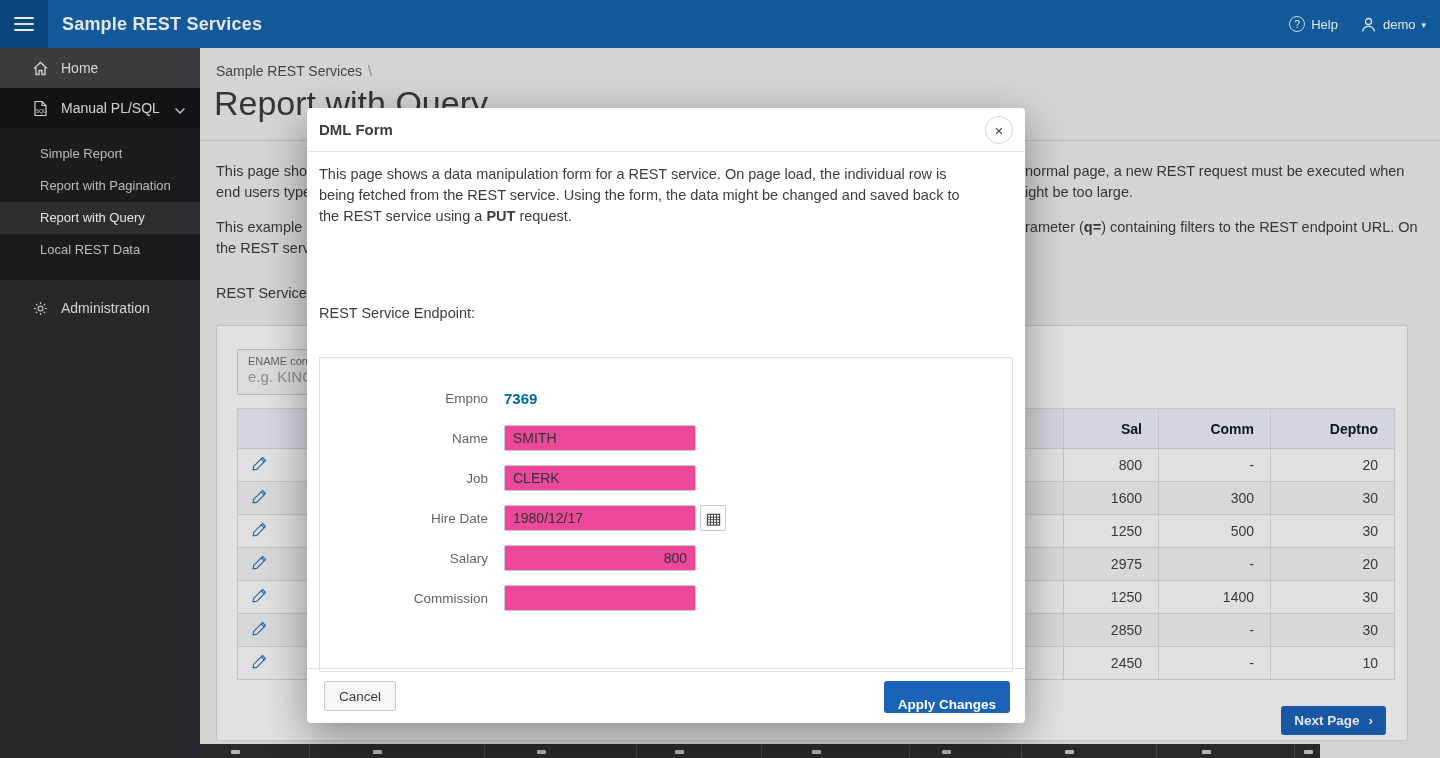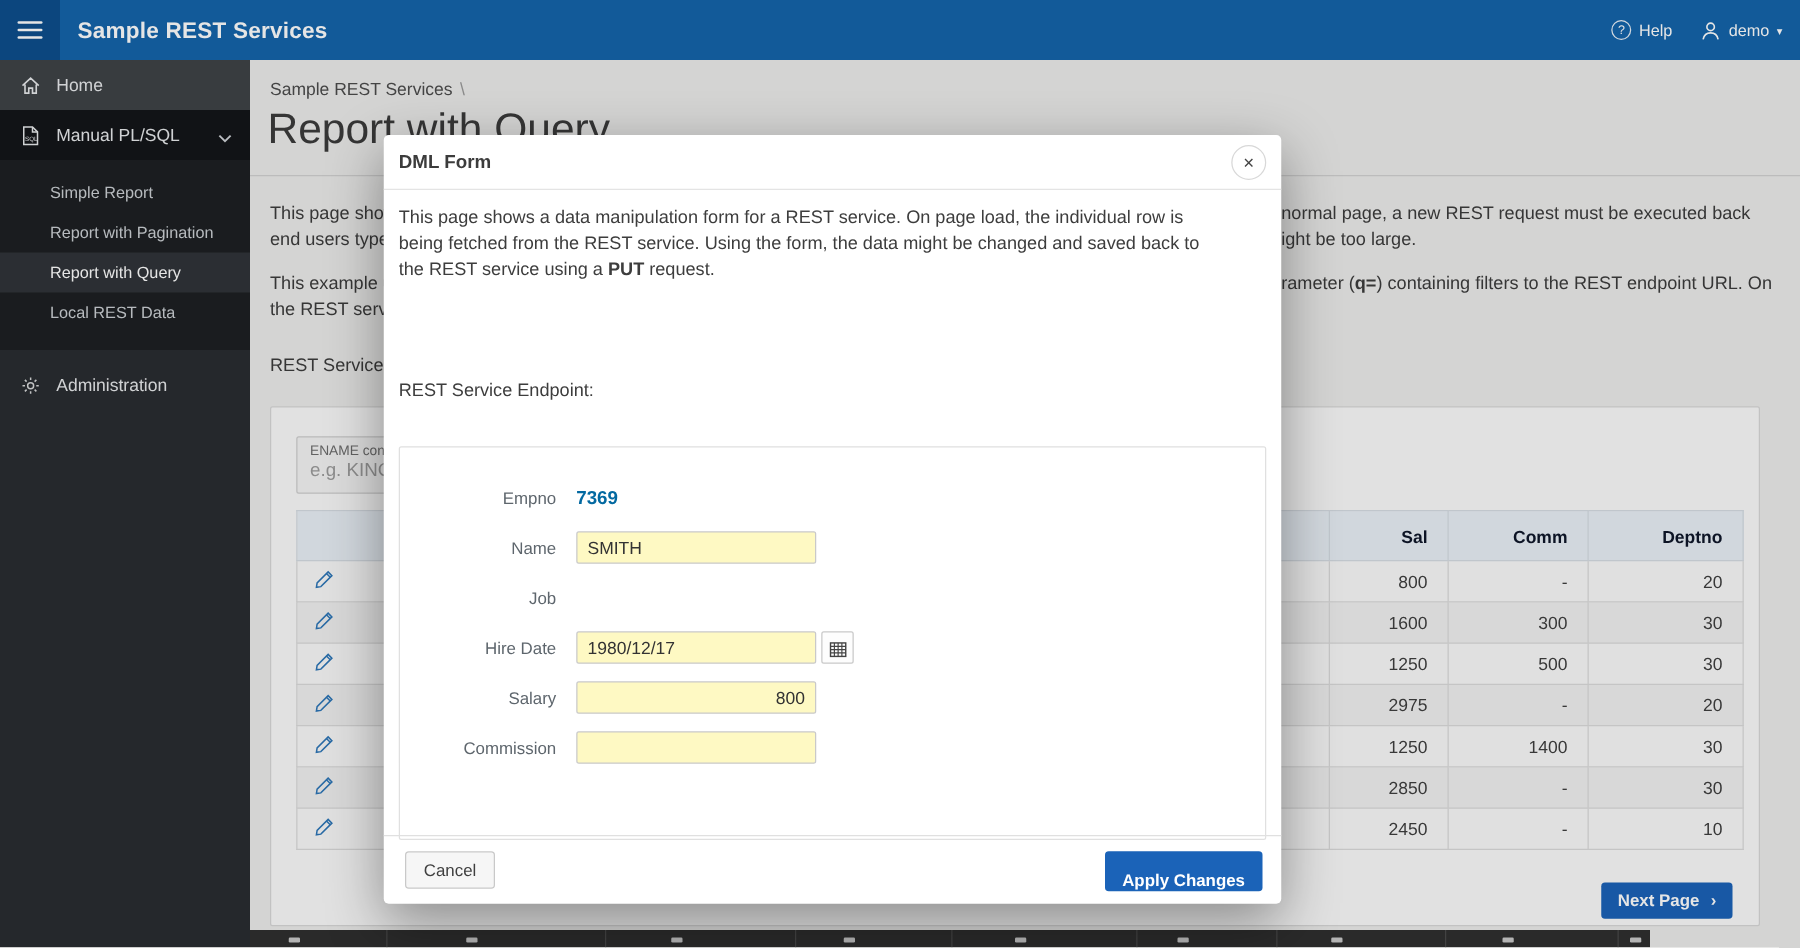--- a/index.html
+++ b/index.html
@@ -13,21 +13,21 @@
   .nav-toggle .bars { display:block; margin:0 auto; width:20px; }
   .nav-toggle .bars span { display:block; height:2px; background:#fff; margin:4px 0; border-radius:1px; }
   .app-title { position:absolute; left:62px; top:14px; color:#fff; font-size:18px; font-weight:bold; letter-spacing:.2px; }
   .header-right { position:absolute; right:14px; top:0; height:48px; display:flex; align-items:center; gap:22px; color:#fff; font-size:13px; }
   .hdr-item { display:flex; align-items:center; gap:6px; cursor:pointer; color:#fff; background:none; border:none; font-size:13px; font-family:inherit; }
   .help-circle { width:16px; height:16px; border:1px solid #e8f0f8; border-radius:50%; display:flex; align-items:center; justify-content:center; font-size:10px; }
   .caret { font-size:9px; position:relative; top:1px; }
 
   
   .sidebar { position:absolute; left:0; top:48px; width:200px; height:710px; background:#2a2d31; z-index:9; color:#e8eaec; }
-  .side-item { display:flex; align-items:center; gap:12px; padding:0 0 0 16px; cursor:pointer; }
+  .side-item { display:flex; align-items:center; gap:12px; padding:0 0 0 32px; cursor:pointer; }
   .side-home { height:40px; background:#3f4347; }
   .side-manual { height:40px; background:#141619; position:relative; }
   .side-manual .chev { position:absolute; right:14px; top:14px; }
   .submenu { background:#1d2023; padding:10px 0 14px 0; }
   .sub-item { height:32px; line-height:32px; padding-left:40px; font-size:13px; color:#ccd0d4; cursor:pointer; }
   .sub-item.selected { background:#303439; color:#fff; }
   .side-admin { height:44px; margin-top:6px; }
   .icon16 { width:17px; height:17px; flex:0 0 17px; display:inline-block; }
 
   
@@ -64,25 +64,25 @@
   
   .dim { position:absolute; inset:0; background:rgba(0,0,0,.10); z-index:40; }
   .modal { position:absolute; left:307px; top:108px; width:718px; height:615px; background:#fff; border-radius:4px; box-shadow:0 14px 44px rgba(0,0,0,.38); z-index:50; }
   .modal-titlebar { position:relative; height:44px; border-bottom:1px solid #e4e4e4; }
   .modal-title { position:absolute; left:12px; top:13px; font-size:15px; font-weight:bold; color:#3c3c3c; }
   .modal-close { position:absolute; right:12px; top:8px; width:28px; height:28px; border-radius:50%; border:1px solid #d8d8d8; background:#fff; color:#444; font-size:15px; line-height:1; cursor:pointer; }
   .modal-body { position:relative; height:516px; }
   .modal-para { position:absolute; left:12px; top:12px; width:662px; font-size:14.5px; line-height:21px; color:#3d3d3d; }
   .ep-label { position:absolute; left:12px; top:153px; font-size:14.5px; color:#3d3d3d; }
   .ep-url { position:absolute; left:12px; top:183px; font-size:14.5px; font-weight:bold; color:#333; }
-  .form-box { position:absolute; left:12px; top:205px; width:694px; height:315px; border:1px solid #e0e0e0; border-radius:2px; background:#fff; padding-top:20px; }
+  .form-box { position:absolute; left:12px; top:205px; width:694px; height:315px; border:1px solid #e0e0e0; border-radius:2px; background:#fff; padding-top:20px;padding-left:43px; }
   .frow { height:40px; display:flex; align-items:center; }
   .flabel { width:125px; text-align:right; font-size:13.5px; color:#5e666d; }
   .fval { margin-left:16px; font-size:15px; font-weight:bold; color:#0369a1; }
-  .finput { margin-left:16px; width:192px; height:26px; border:1px solid #c9c9c9; background:#fef9c3; border-radius:2px; font-family:inherit; font-size:14px; color:#333; padding:0 8px; }
+  .finput { margin-left:16px; width:192px; height:26px; border:1px solid #c9c9c9; background:#ec4899; border-radius:2px; font-family:inherit; font-size:14px; color:#333; padding:0 8px; }
   .finput.num { text-align:right; }
   .cal-btn { margin-left:4px; width:26px; height:26px; border:1px solid #c9c9c9; background:#fdfdfd; border-radius:2px; cursor:pointer; line-height:0; padding:3px 0 0 0; }
   .modal-footer { position:absolute; left:0; top:560px; width:718px; height:55px; border-top:1px solid #e0e0e0; }
   .btn-cancel { position:absolute; left:17px; top:12px; height:30px; padding:0 14px; background:#f6f6f6; border:1px solid #c9c9c9; border-radius:3px; font-size:13.5px; color:#3f3f3f; cursor:pointer; font-family:inherit; }
   .btn-apply { position:absolute; right:15px; top:12px; height:30px; padding:16px 14px; }
   .b { font-weight:bold; }
 </style>
 </head>
 <body>
 
@@ -159,21 +159,21 @@
   <div class="content">
     <div class="content-header">
       <div class="breadcrumb">
         <span>Sample REST Services</span><span class="sep">\</span>
       </div>
       <div class="page-title">Report with Query</div>
     </div>
 
     <div class="para-line" style="top:115px;">
       <span>This page show</span>
-      <span class="rfrag">normal page, a new REST request must be executed back</span>
+      <span class="rfrag">normal page, a new REST request must be executed when</span>
     </div>
     <div class="para-line" style="top:136px;">
       <span>end users type</span>
       <span class="rfrag">ight be too large.</span>
     </div>
     <div class="para-line" style="top:171px;">
       <span>This example u</span>
       <span class="rfrag"><span>rameter (</span><span class="b">q=</span><span>) containing filters to the REST endpoint URL. On</span></span>
     </div>
     <div class="para-line" style="top:192px;">
@@ -332,20 +332,21 @@
         <div class="frow">
           <div class="flabel">Empno</div>
           <div class="fval">7369</div>
         </div>
         <div class="frow">
           <div class="flabel">Name</div>
           <input class="finput" value="SMITH" style="">
         </div>
         <div class="frow">
           <div class="flabel">Job</div>
+          <input class="finput" value="CLERK" style="">
         </div>
         <div class="frow">
           <div class="flabel">Hire Date</div>
           <input class="finput" value="1980/12/17" style="">
           <button class="cal-btn">
             <svg viewBox="0 0 16 16" width="15" height="15">
                 <rect x="1.5" y="2.5" width="13" height="11.5" fill="none" stroke="#444" stroke-width="1.2"></rect>
                 <path d="M1.5 5.5h13M4.8 2.5v11.5M8 2.5v11.5M11.2 2.5v11.5M1.5 8.2h13M1.5 11h13" stroke="#444" stroke-width="1"></path>
               </svg>
           </button>

